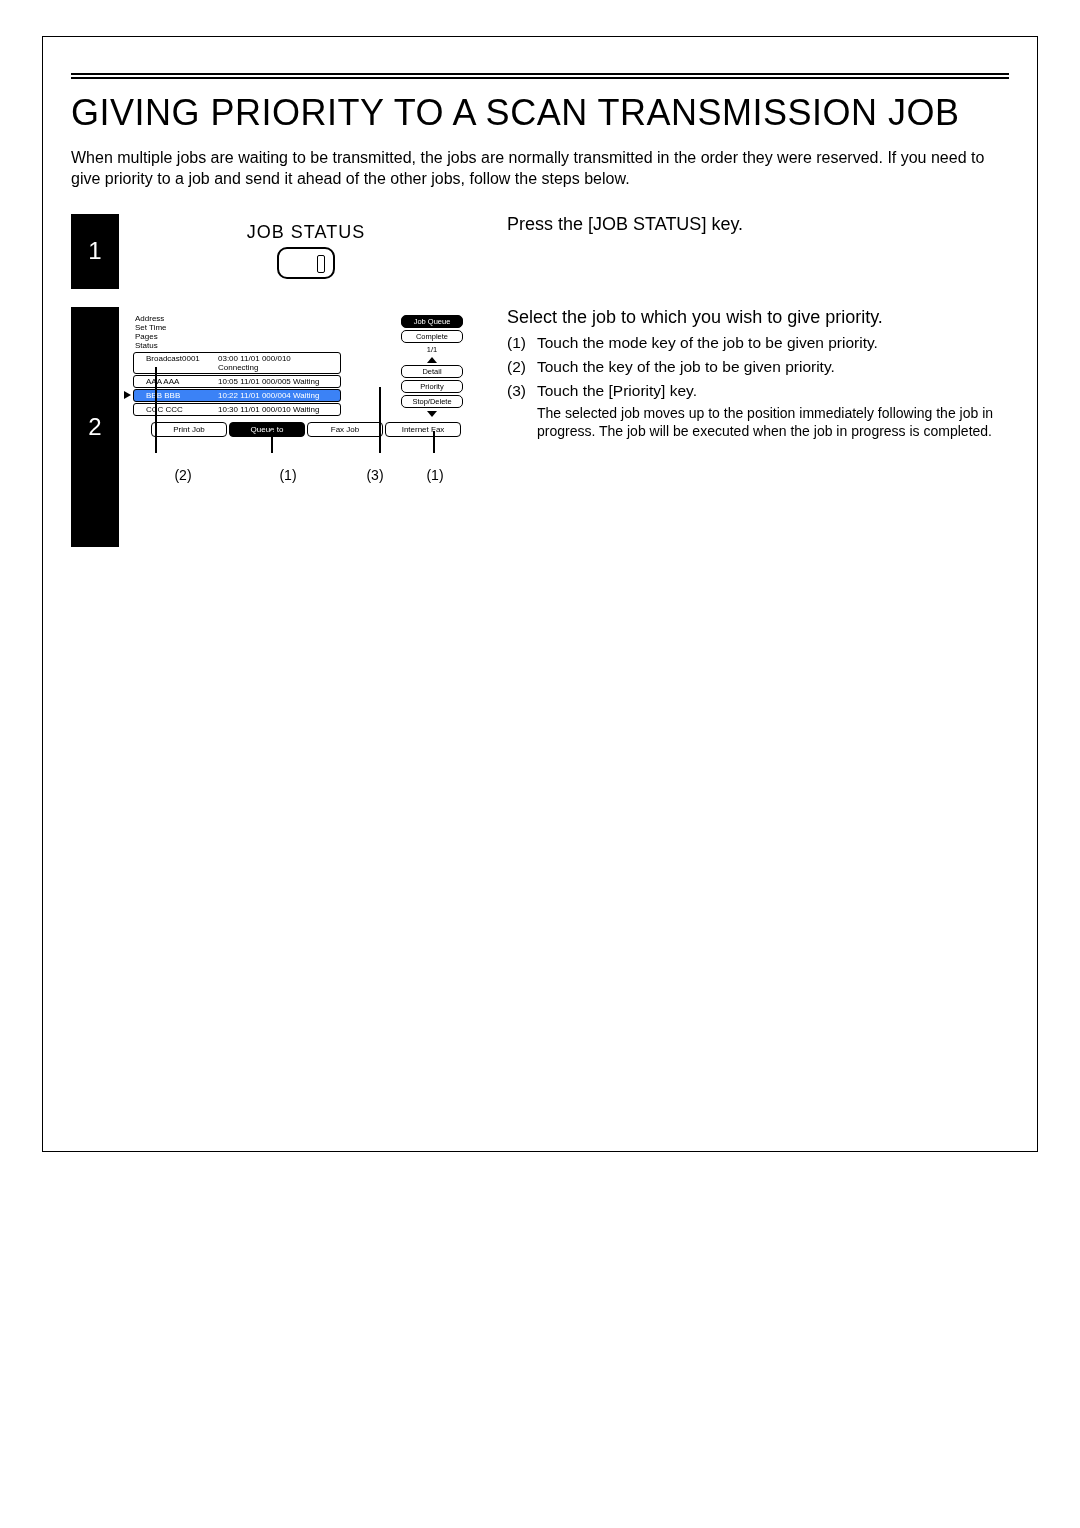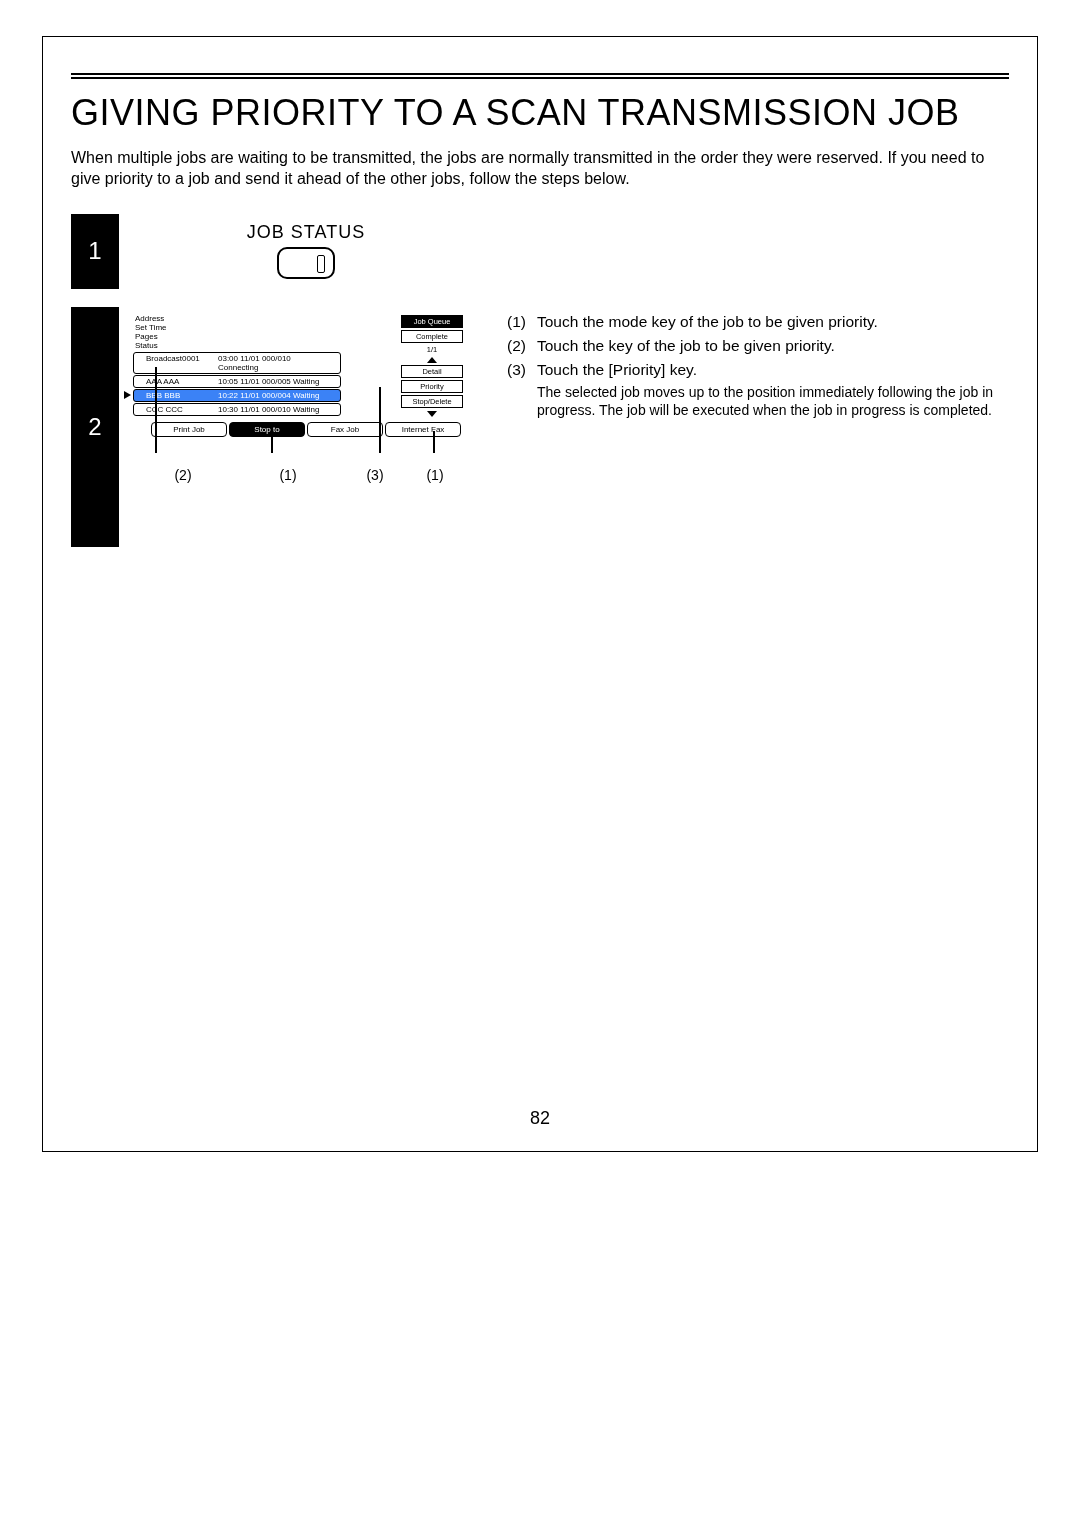--- a/index.html
+++ b/index.html
@@ -114,21 +114,21 @@
   }
   .row-box .a{width:72px;} .row-box .t{flex:1;}
   .row-box.sel{ background:#3b82f6; color:#fff; }
   .row-box.sel::before{
     content:""; position:absolute; left:-10px; top:50%; width:0;height:0;
     border-top:4px solid transparent;border-bottom:4px solid transparent;border-left:7px solid #000;
     transform:translateY(-50%);
   }
   .side-col{ position:absolute; right:0; top:0; width:62px; }
   .pill{
-    border:1px solid #000; border-radius:0;
+    border:1px solid #000; border-radius:5px;
     text-align:center; font-size:7.5px;
     padding:1px 0; margin:2px 0;
   }
   .pill.black{ background:#000;color:#fff; }
   .frac{ font-size:7.5px; text-align:center; margin:2px 0 1px 0; }
   .tri{ width:0;height:0;border-left:5px solid transparent;border-right:5px solid transparent;border-bottom:6px solid #000; margin:3px auto 2px auto; }
   .tri.dn{ border-bottom:none; border-top:6px solid #000; }
 
   .tabs{ display:flex; margin-top:6px; width:330px;justify-content:flex-end; }
   .tab{ border:1px solid #000; border-radius:4px; font-size:8px; text-align:center; padding:2px 4px; margin-right:2px; width:76px; }
@@ -156,20 +156,23 @@
   <h1 class="title">GIVING PRIORITY TO A SCAN TRANSMISSION JOB</h1>
   <p class="intro">When multiple jobs are waiting to be transmitted, the jobs are normally transmitted in the order they were reserved. If you need to give priority to a job and send it ahead of the other jobs, follow the steps below.</p>
 
   <div class="step">
     <div class="stepnum">1</div>
     <div class="step-left">
       <div class="keycap-wrap">
         <div class="keycap-label">JOB STATUS</div>
         <div class="keycap"></div>
       </div>
+    </div>
+    <div class="step-right">
+      <p class="step-right-heading">Press the [JOB STATUS] key.</p>
     </div>
   </div>
 
   <div class="step" style="min-height:240px;">
     <div class="stepnum">2</div>
     <div class="step-left">
       <div class="screen">
         <div class="scr-head">
           <span class="c-addr">Address</span>
           <span class="c-time">Set Time</span>
@@ -199,50 +202,50 @@
           <div class="frac">1/1</div>
           <div class="tri"></div>
           <div class="pill">Detail</div>
           <div class="pill">Priority</div>
           <div class="pill">Stop/Delete</div>
           <div class="tri dn"></div>
         </div>
 
         <div class="tabs">
           <div class="tab">Print Job</div>
-          <div class="tab active">Stop to</div>
+          <div class="tab active">Queue to</div>
           <div class="tab">Fax Job</div>
           <div class="tab">Internet Fax</div>
         </div>
 
         <div class="pointer-line" style="left:22px; top:54px; width:1.5px; height:86px;"></div>
         <div class="pointer-line" style="left:138px; top:118px; width:1.5px; height:22px;"></div>
         <div class="pointer-line" style="left:246px; top:74px;  width:1.5px; height:66px;"></div>
         <div class="pointer-line" style="left:300px; top:118px; width:1.5px; height:22px;"></div>
 
         <div class="callouts">
           <span class="co1">(2)</span>
           <span class="co2">(1)</span>
           <span class="co3">(3)</span>
           <span class="co4">(1)</span>
         </div>
       </div>
     </div>
 
     <div class="step-right">
+      <p class="step-right-heading">Select the job to which you wish to give priority.</p>
       <div class="substep">
         <span class="num">(1)</span>
         <span>Touch the mode key of the job to be given priority.</span>
       </div>
       <div class="substep">
         <span class="num">(2)</span>
         <span>Touch the key of the job to be given priority.</span>
       </div>
       <div class="substep">
         <span class="num">(3)</span>
         <span>Touch the [Priority] key.</span>
       </div>
       <p class="subnote">The selected job moves up to the position immediately following the job in progress. The job will be executed when the job in progress is completed.</p>
     </div>
   </div>
 
-  <div class="page-num">82</div>
 </div>
 
 </body></html>

